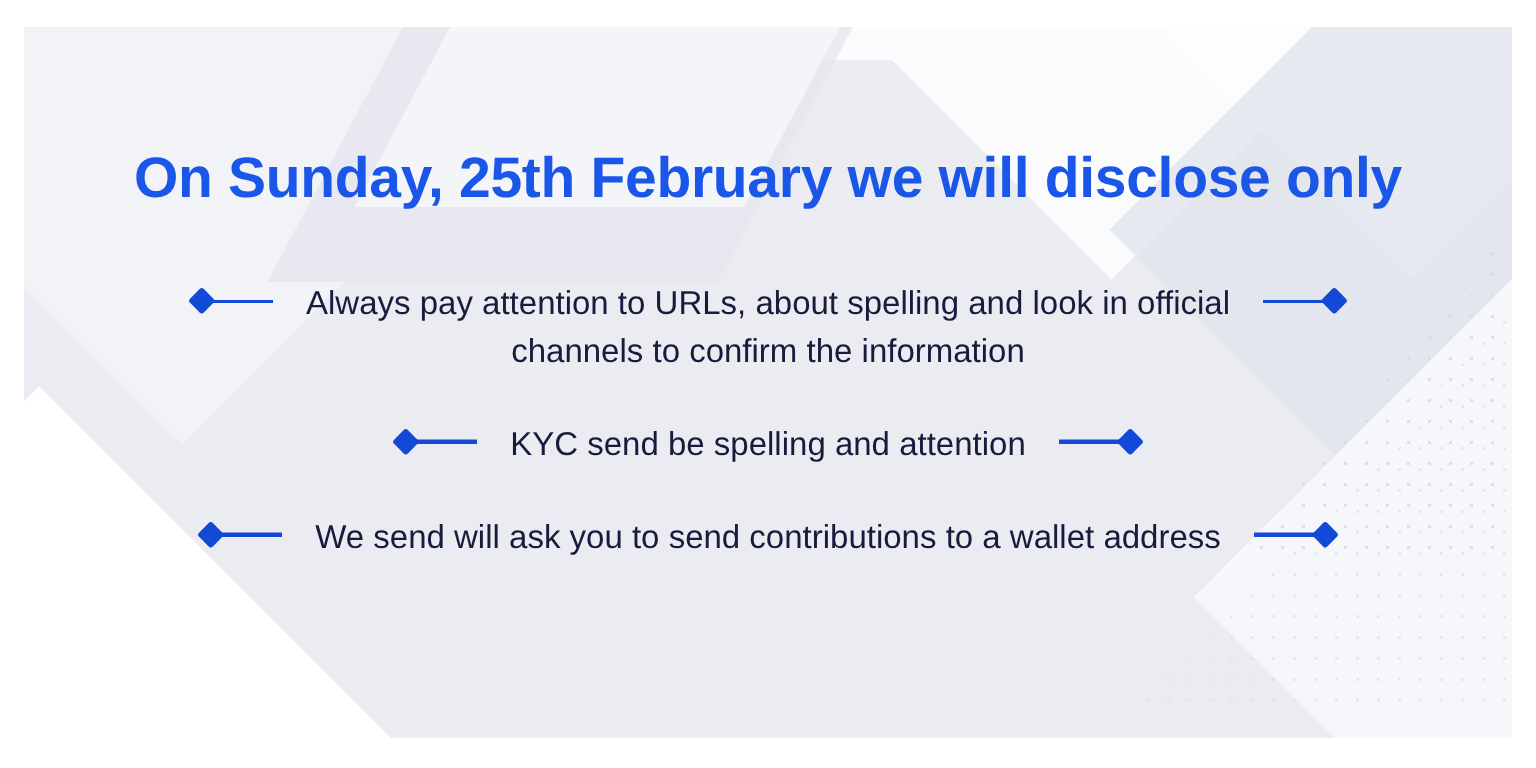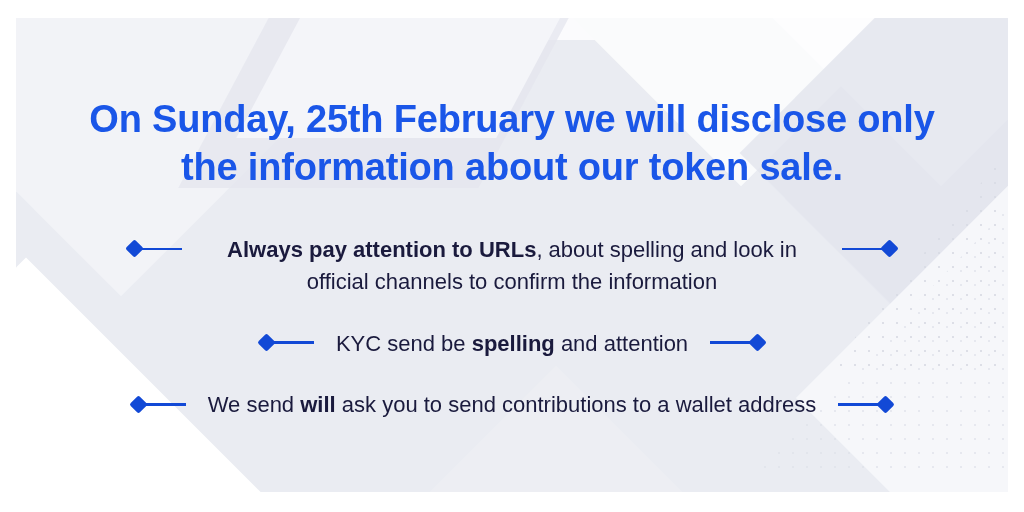--- a/index.html
+++ b/index.html
@@ -181,21 +181,21 @@
 
   .bullet-text {
     color:#1a1a3d;
     font-size:22px;
     line-height:1.45;
     text-align:center;
     padding:0 22px;
     font-weight:400;
     max-width:700px;
   }
-  .bullet-text b { font-weight:700; }
+  .bullet-text b { font-weight:400; }
 
   .b1 .bullet-text { max-width:660px; }
 </style>
 </head>
 <body>
 
 <div class="stage">
 
   <div class="panel">
     <div class="facet facet-topband"></div>
@@ -210,21 +210,20 @@
     <div class="dots2"></div>
     <div class="facet facet-bc"></div>
     <div class="facet facet-blsoft"></div>
     <div class="facet facet-bl"></div>
   </div>
 
   <div class="content">
 
     <div class="headline">
       <div>On Sunday, 25th February we will disclose only</div>
-      <div>the information about our token sale.</div>
     </div>
 
     <div class="bullets">
 
       <div class="bullet b1" id="row-0">
         <span class="marker left">
           <span class="diamond"></span>
           <span class="rule"></span>
         </span>
         <span class="bullet-text"><b>Always pay attention to URLs</b><span>, about spelling and look in official channels to confirm the information</span></span>

